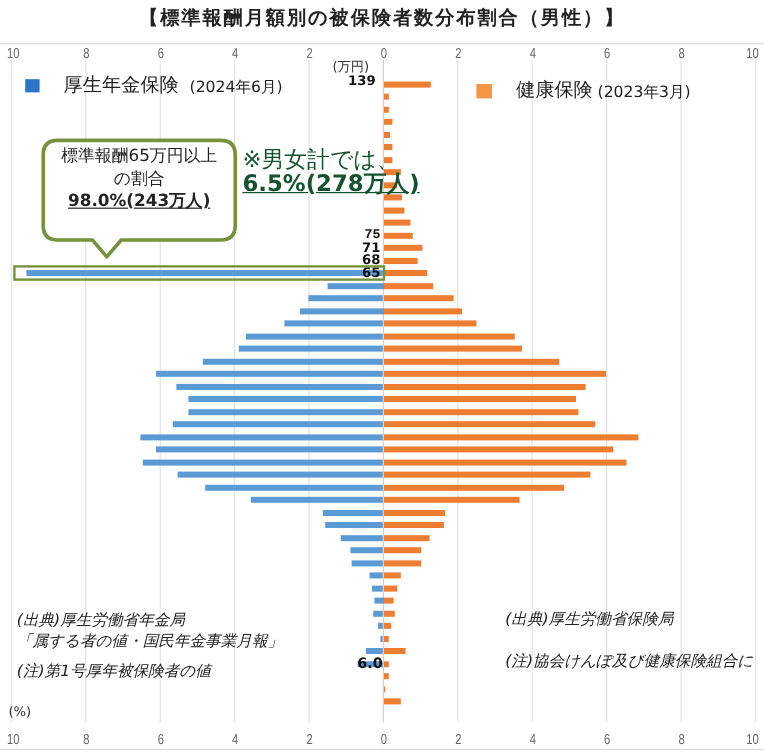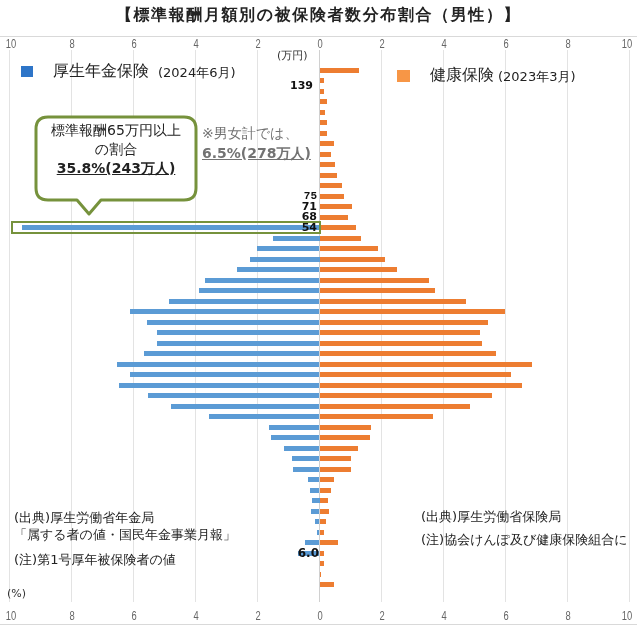--- a/index.html
+++ b/index.html
@@ -15,22 +15,22 @@
   .legend-box { width: 12px; height: 11px; }
   .legend-name { font-size: 16px; color: #222; white-space: nowrap; }
   .legend-period { font-size: 13px; color: #222; white-space: nowrap; }
   .bar { position: absolute; height: 5px; }
   .bar-left { background: #5B9BD5; }
   .bar-right { background: #ED7D31; }
   .row-label { position: absolute; font-size: 11px; font-weight: bold; color: #111; text-align: right; width: 40px; line-height: 12px; }
   .highlight { left: 11px; top: 221px; width: 306px; height: 9px; border: 2.5px solid #76923C; }
   .callout-text { font-size: 14px; color: #222; text-align: center; white-space: nowrap; line-height: 19px; }
   .u { text-decoration: underline; font-weight: bold; }
-  .note { font-size: 14px; color: #737373; white-space: nowrap; line-height: 20px; }
-  .src { font-size: 13px; color: #222; white-space: nowrap; line-height: 17px; }
+  .note { font-size: 19px; color: #14532d; white-space: nowrap; line-height: 20px; }
+  .src { font-size: 13px; color: #222; white-space: nowrap; line-height: 17px; font-style: italic; }
 </style>
 </head>
 <body>
 
 <div id="root">
 
   <div class="abs title">【標準報酬月額別の被保険者数分布割合（男性）】</div>
   <div class="abs hline" style="top:36px;"></div>
   <div class="abs hline" style="top:624px;"></div>
 
@@ -168,47 +168,47 @@
       <div class="bar bar-right" style="background: rgb(237, 125, 49); width: 9.61px; top: 508.92px; left: 319.5px;"></div>
       <div class="bar bar-right" style="background: rgb(237, 125, 49); width: 6.2px; top: 519.43px; left: 319.5px;"></div>
       <div class="bar bar-right" style="background: rgb(237, 125, 49); width: 4.03px; top: 529.94px; left: 319.5px;"></div>
       <div class="bar bar-right" style="background: rgb(237, 125, 49); width: 18.91px; top: 540.45px; left: 319.5px;"></div>
       <div class="bar bar-right" style="background: rgb(237, 125, 49); width: 4.65px; top: 550.96px; left: 319.5px;"></div>
       <div class="bar bar-right" style="background: rgb(237, 125, 49); width: 4.34px; top: 561.47px; left: 319.5px;"></div>
       <div class="bar bar-right" style="background: rgb(237, 125, 49); width: 1.24px; top: 571.98px; left: 319.5px;"></div>
       <div class="bar bar-right" style="background: rgb(237, 125, 49); width: 14.26px; top: 582.49px; left: 319.5px;"></div>
     </div>
   <div id="row-labels">
-      <div class="row-label" style="left: 273px; top: 80px;">139</div>
+      <div class="row-label" style="left: 273px; top: 62px;">139</div>
       <div class="row-label" style="left: 277px; top: 190.12px; font-family: Liberation Mono, monospace;">75</div>
       <div class="row-label" style="left: 277px; top: 200.63px;">71</div>
       <div class="row-label" style="left: 277px; top: 211.14px;">68</div>
-      <div class="row-label" style="left: 277px; top: 221.65px;">54</div>
+      <div class="row-label" style="left: 277px; top: 221.65px;">65</div>
       <div class="row-label" style="left: 279px; top: 547.46px; font-size: 12px;">6.0</div>
     </div>
 
   <div class="abs highlight"></div>
 
   <svg class="abs" style="left:0; top:0;" width="637" height="627">
     <path d="M 48 117 L 184 117 Q 196 117 196 129 L 196 188 Q 196 200 184 200 L 101 200 L 89 214 L 77 200 L 48 200 Q 36 200 36 188 L 36 129 Q 36 117 48 117 Z" fill="#ffffff" stroke="#76923C" stroke-width="3" stroke-linejoin="round"></path>
   </svg>
   <div class="abs" style="left:36px; top:121px; width:160px;">
     <div class="callout-text">標準報酬65万円以上</div>
     <div class="callout-text">の割合</div>
-    <div class="callout-text"><span class="u">35.8%(243万人)</span></div>
+    <div class="callout-text"><span class="u">98.0%(243万人)</span></div>
   </div>
 
   <div class="abs" style="left:202px; top:123px;">
     <div class="note">※男女計では、</div>
     <div class="note"><span class="u">6.5%(278万人)</span></div>
   </div>
 
   <div class="abs" style="left:14px; top:509px;">
     <div class="src">(出典)厚生労働省年金局</div>
     <div class="src">「属する者の値・国民年金事業月報」</div>
     <div class="src" style="margin-top:8px;">(注)第1号厚年被保険者の値</div>
   </div>
   <div class="abs" style="left:418px; top:508px;">
     <div class="src" style="padding-left:3px;">(出典)厚生労働省保険局</div>
-    <div class="src" style="margin-top:6px; padding-left:3px;text-align:right;">(注)協会けんぽ及び健康保険組合に</div>
+    <div class="src" style="margin-top:18px; padding-left:3px;text-align:right;">(注)協会けんぽ及び健康保険組合に</div>
   </div>
 
 </div>
 
 </body></html>

